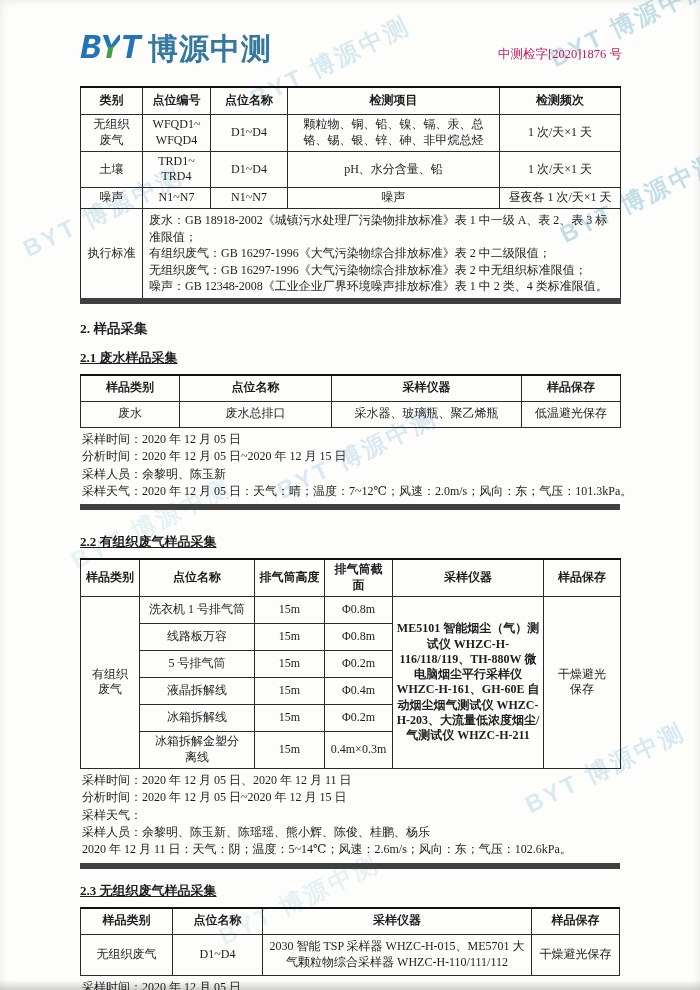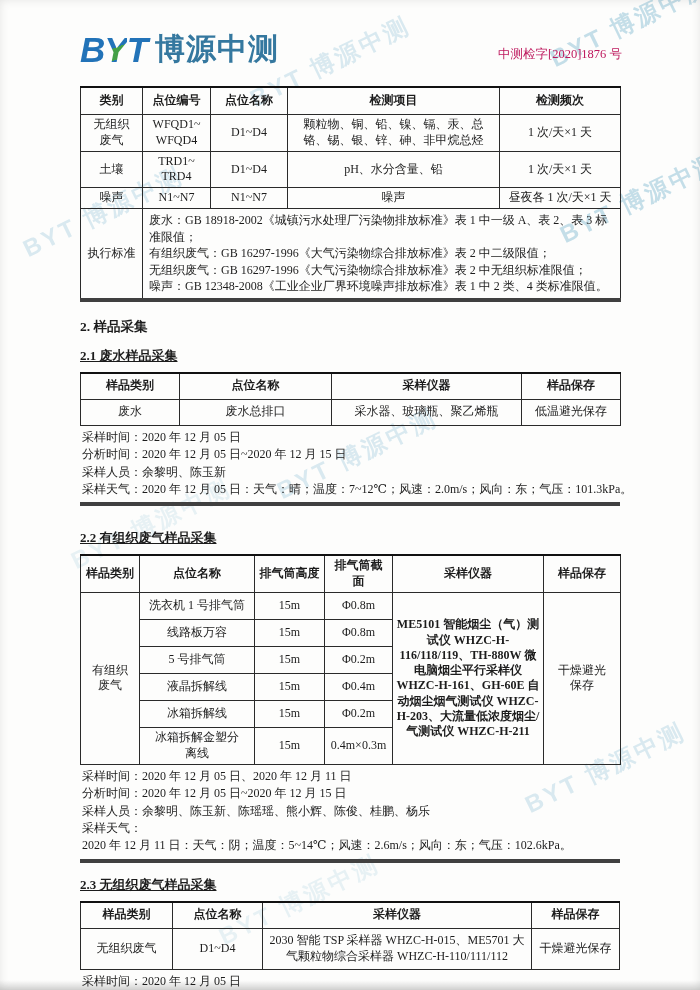--- a/index.html
+++ b/index.html
@@ -25,36 +25,36 @@
   .wm.w5{left:270px;top:438px;}
   .wm.w6{left:64px;top:508px;}
   .wm.w7{left:518px;top:752px;}
   .wm.w8{left:212px;top:884px;}
 
   .content{position:relative;z-index:1;padding:24px 78px 0 80px;}
 
   
   .doc-header{display:flex;justify-content:space-between;align-items:center;height:50px;}
   .logo{display:flex;align-items:center;gap:8px;}
-  .logo-latin{font-family:Liberation Sans, sans-serif;font-style:italic;font-weight:900;
+  .logo-latin{font-family:Liberation Mono, monospace;font-style:italic;font-weight:900;
     font-size:35px;line-height:1;color:#2273b8;letter-spacing:-1px;}
   .logo-latin .y{background:linear-gradient(160deg,#2273b8 46%,#43a047 46% 72%,#2273b8 72%);
     -webkit-background-clip:text;background-clip:text;color:transparent;}
   .logo-cn{font-family:"Liberation Sans",sans-serif;font-weight:700;font-size:30px;line-height:1;
     color:#35789f;letter-spacing:1px;}
   .doc-no{font-size:12.5px;color:#be185d;margin-top:10px;}
 
   
   table{border-collapse:collapse;width:540px;font-size:12px;table-layout:fixed;}
   th,td{border:1px solid #2a2a2a;padding:2px 4px;text-align:center;vertical-align:middle;line-height:1.32;}
   th{font-weight:700;}
   .pre{white-space:pre-line;}
   .left{text-align:left;}
   .t-top{border-top:2px solid #111;}
-  .tbl-block{border-bottom:4px solid #404040;}
+  .tbl-block{border-bottom:6px solid #404040;}
   .info-lines{padding:3px 2px 4px 2px;font-size:12px;line-height:1.45;}
   .info-lines div{white-space:nowrap;}
 
   .h-main{font-size:13.5px;font-weight:700;margin:16px 0 0 0;}
   .h-sub{font-size:13px;font-weight:700;margin:11px 0 7px 0;text-decoration:underline;}
 
   #t1 th{height:22px;}
   #t1 .std-cell{padding:3px 6px;line-height:1.38;}
   #t21 th,#t21 td{height:21px;}
   #t22 th{height:21px;}
@@ -226,22 +226,22 @@
         <td class="pre">冰箱拆解金塑分
 离线</td>
         <td>15m</td>
         <td>0.4m×0.3m</td>
       </tr>
     </tbody>
       </table>
     <div class="info-lines">
       <div>采样时间：2020 年 12 月 05 日、2020 年 12 月 11 日</div>
       <div>分析时间：2020 年 12 月 05 日~2020 年 12 月 15 日</div>
+      <div>采样天气：</div>
       <div>采样人员：余黎明、陈玉新、陈瑶瑶、熊小辉、陈俊、桂鹏、杨乐</div>
-      <div>采样天气：</div>
       <div>2020 年 12 月 11 日：天气：阴；温度：5~14℃；风速：2.6m/s；风向：东；气压：102.6kPa。</div>
     </div>
   </div>
 
   <div class="h-sub" style="margin-top:13px;">2.3 无组织废气样品采集</div>
   <div class="tbl-block" style="width:540px;">
     <table id="t23" class="t-top">
       <colgroup>
           <col style="width:92px">
           <col style="width:90px">

